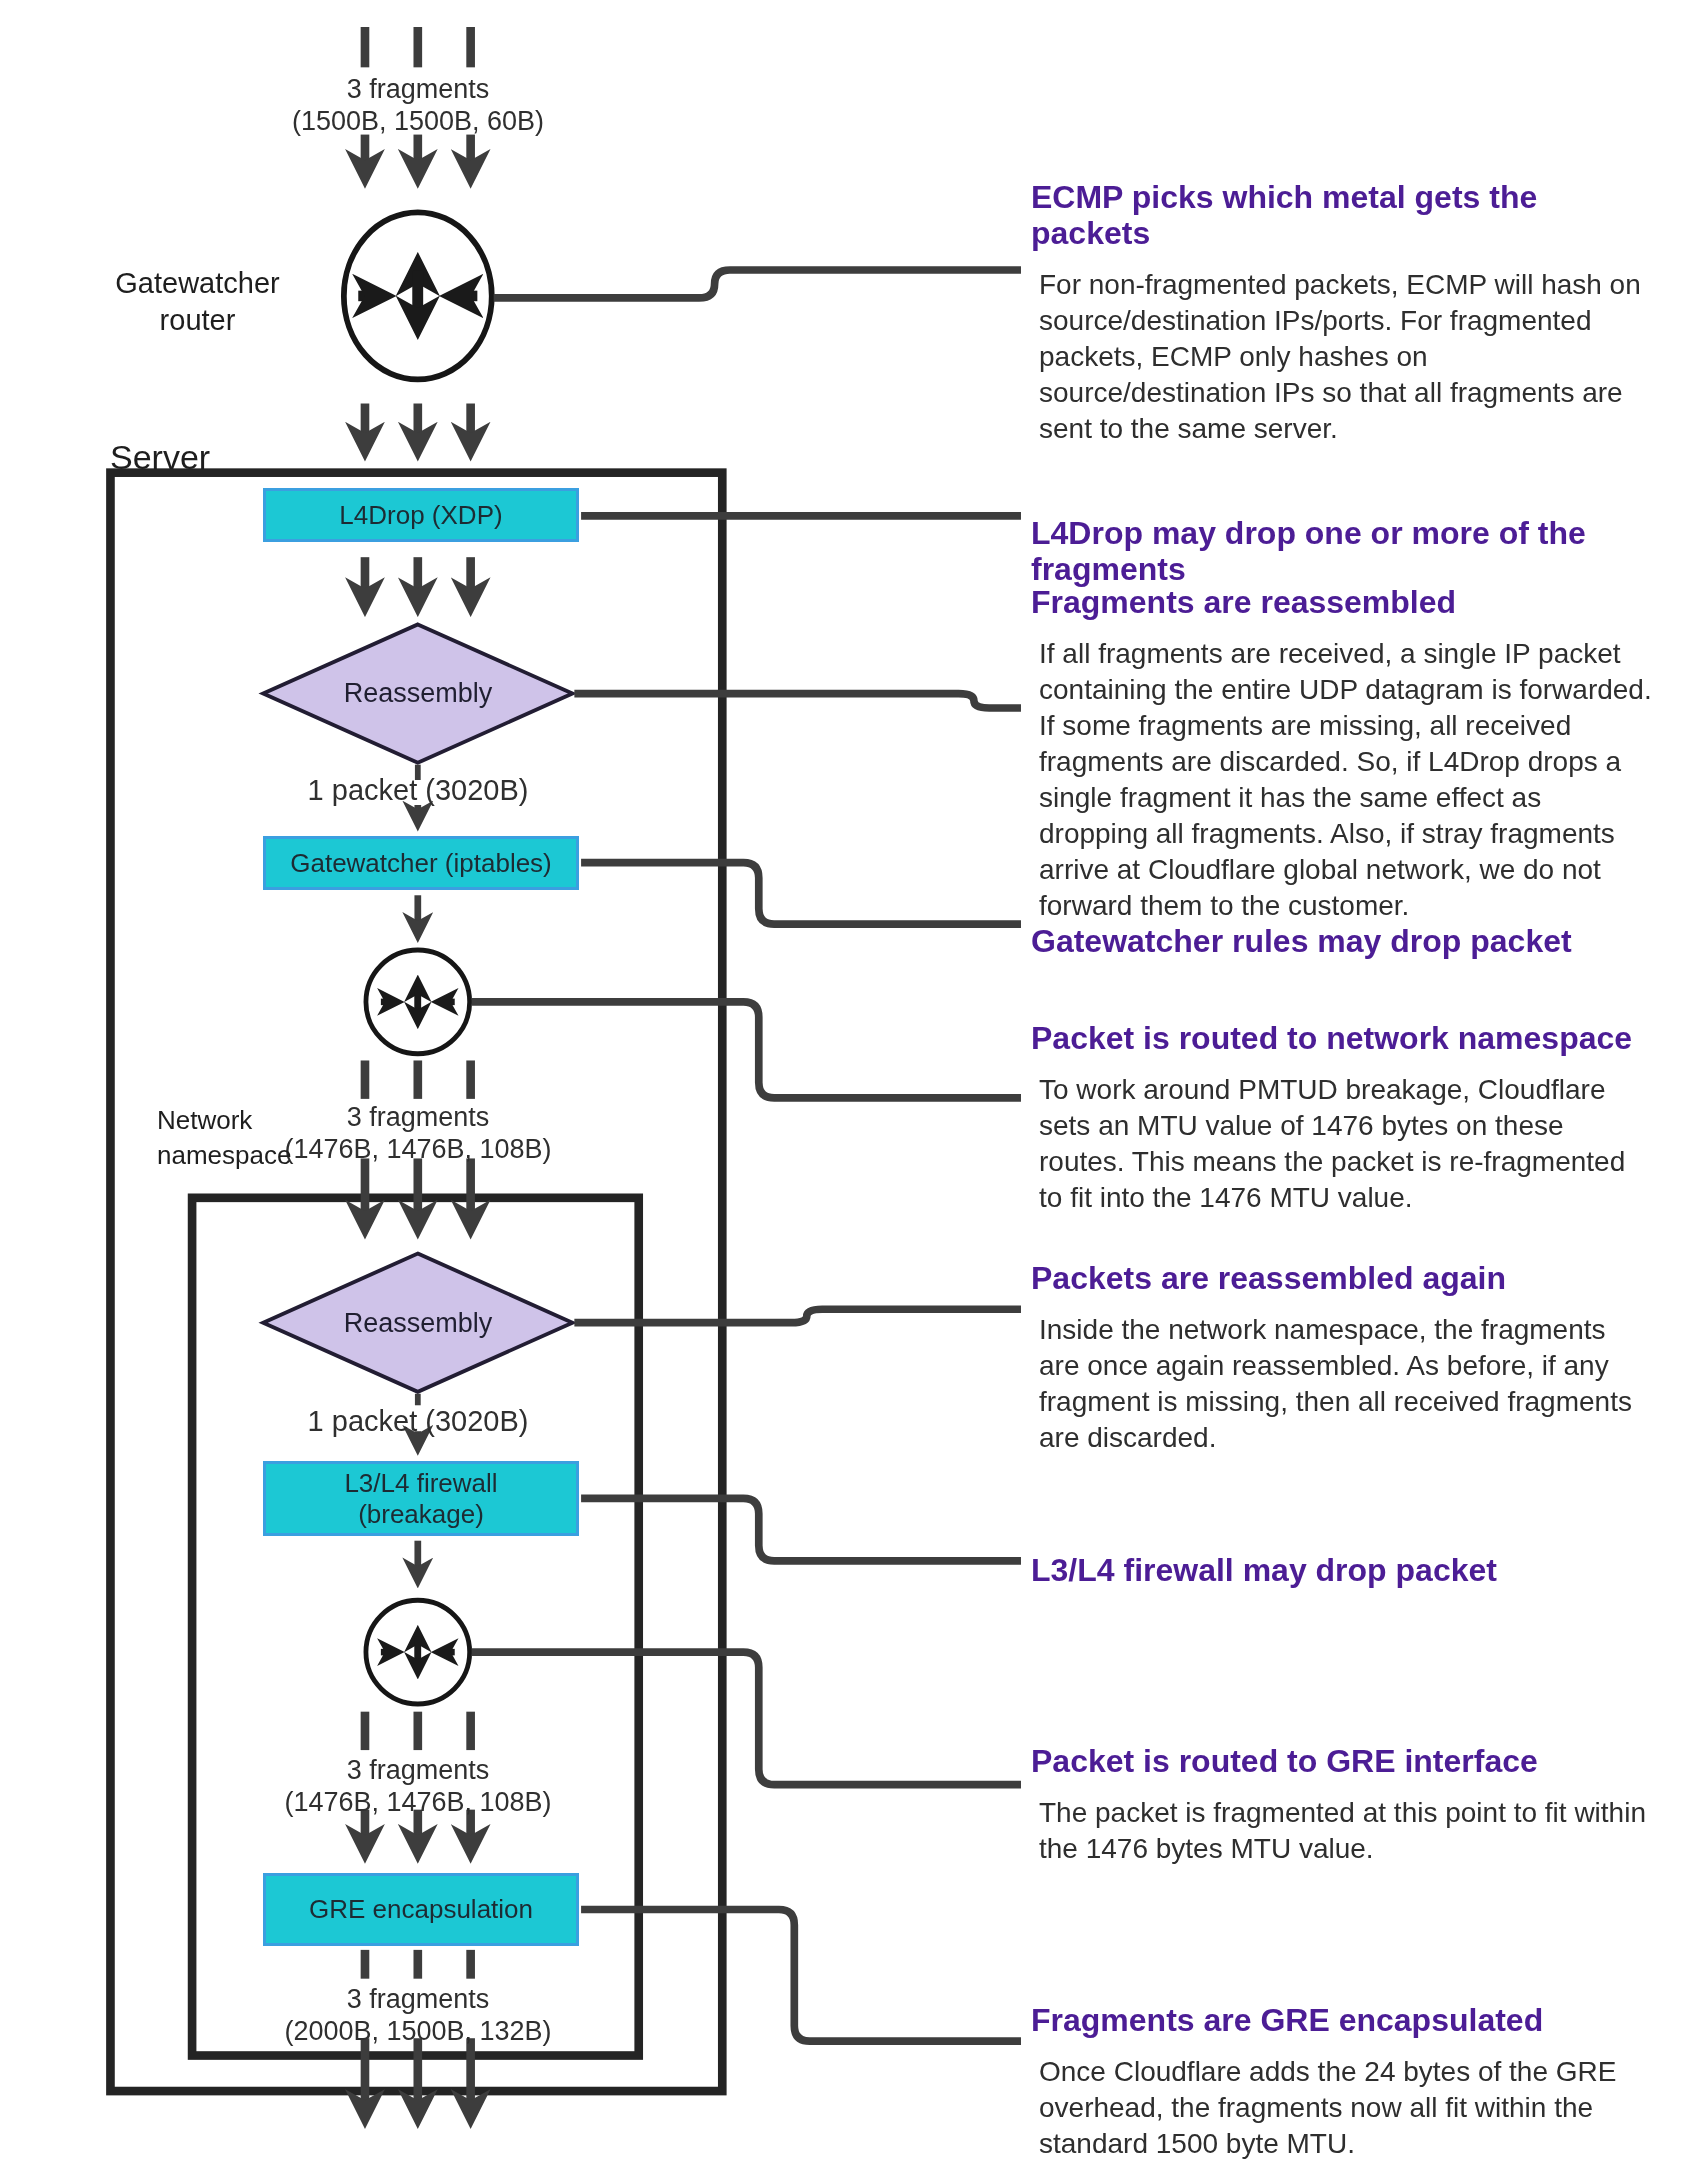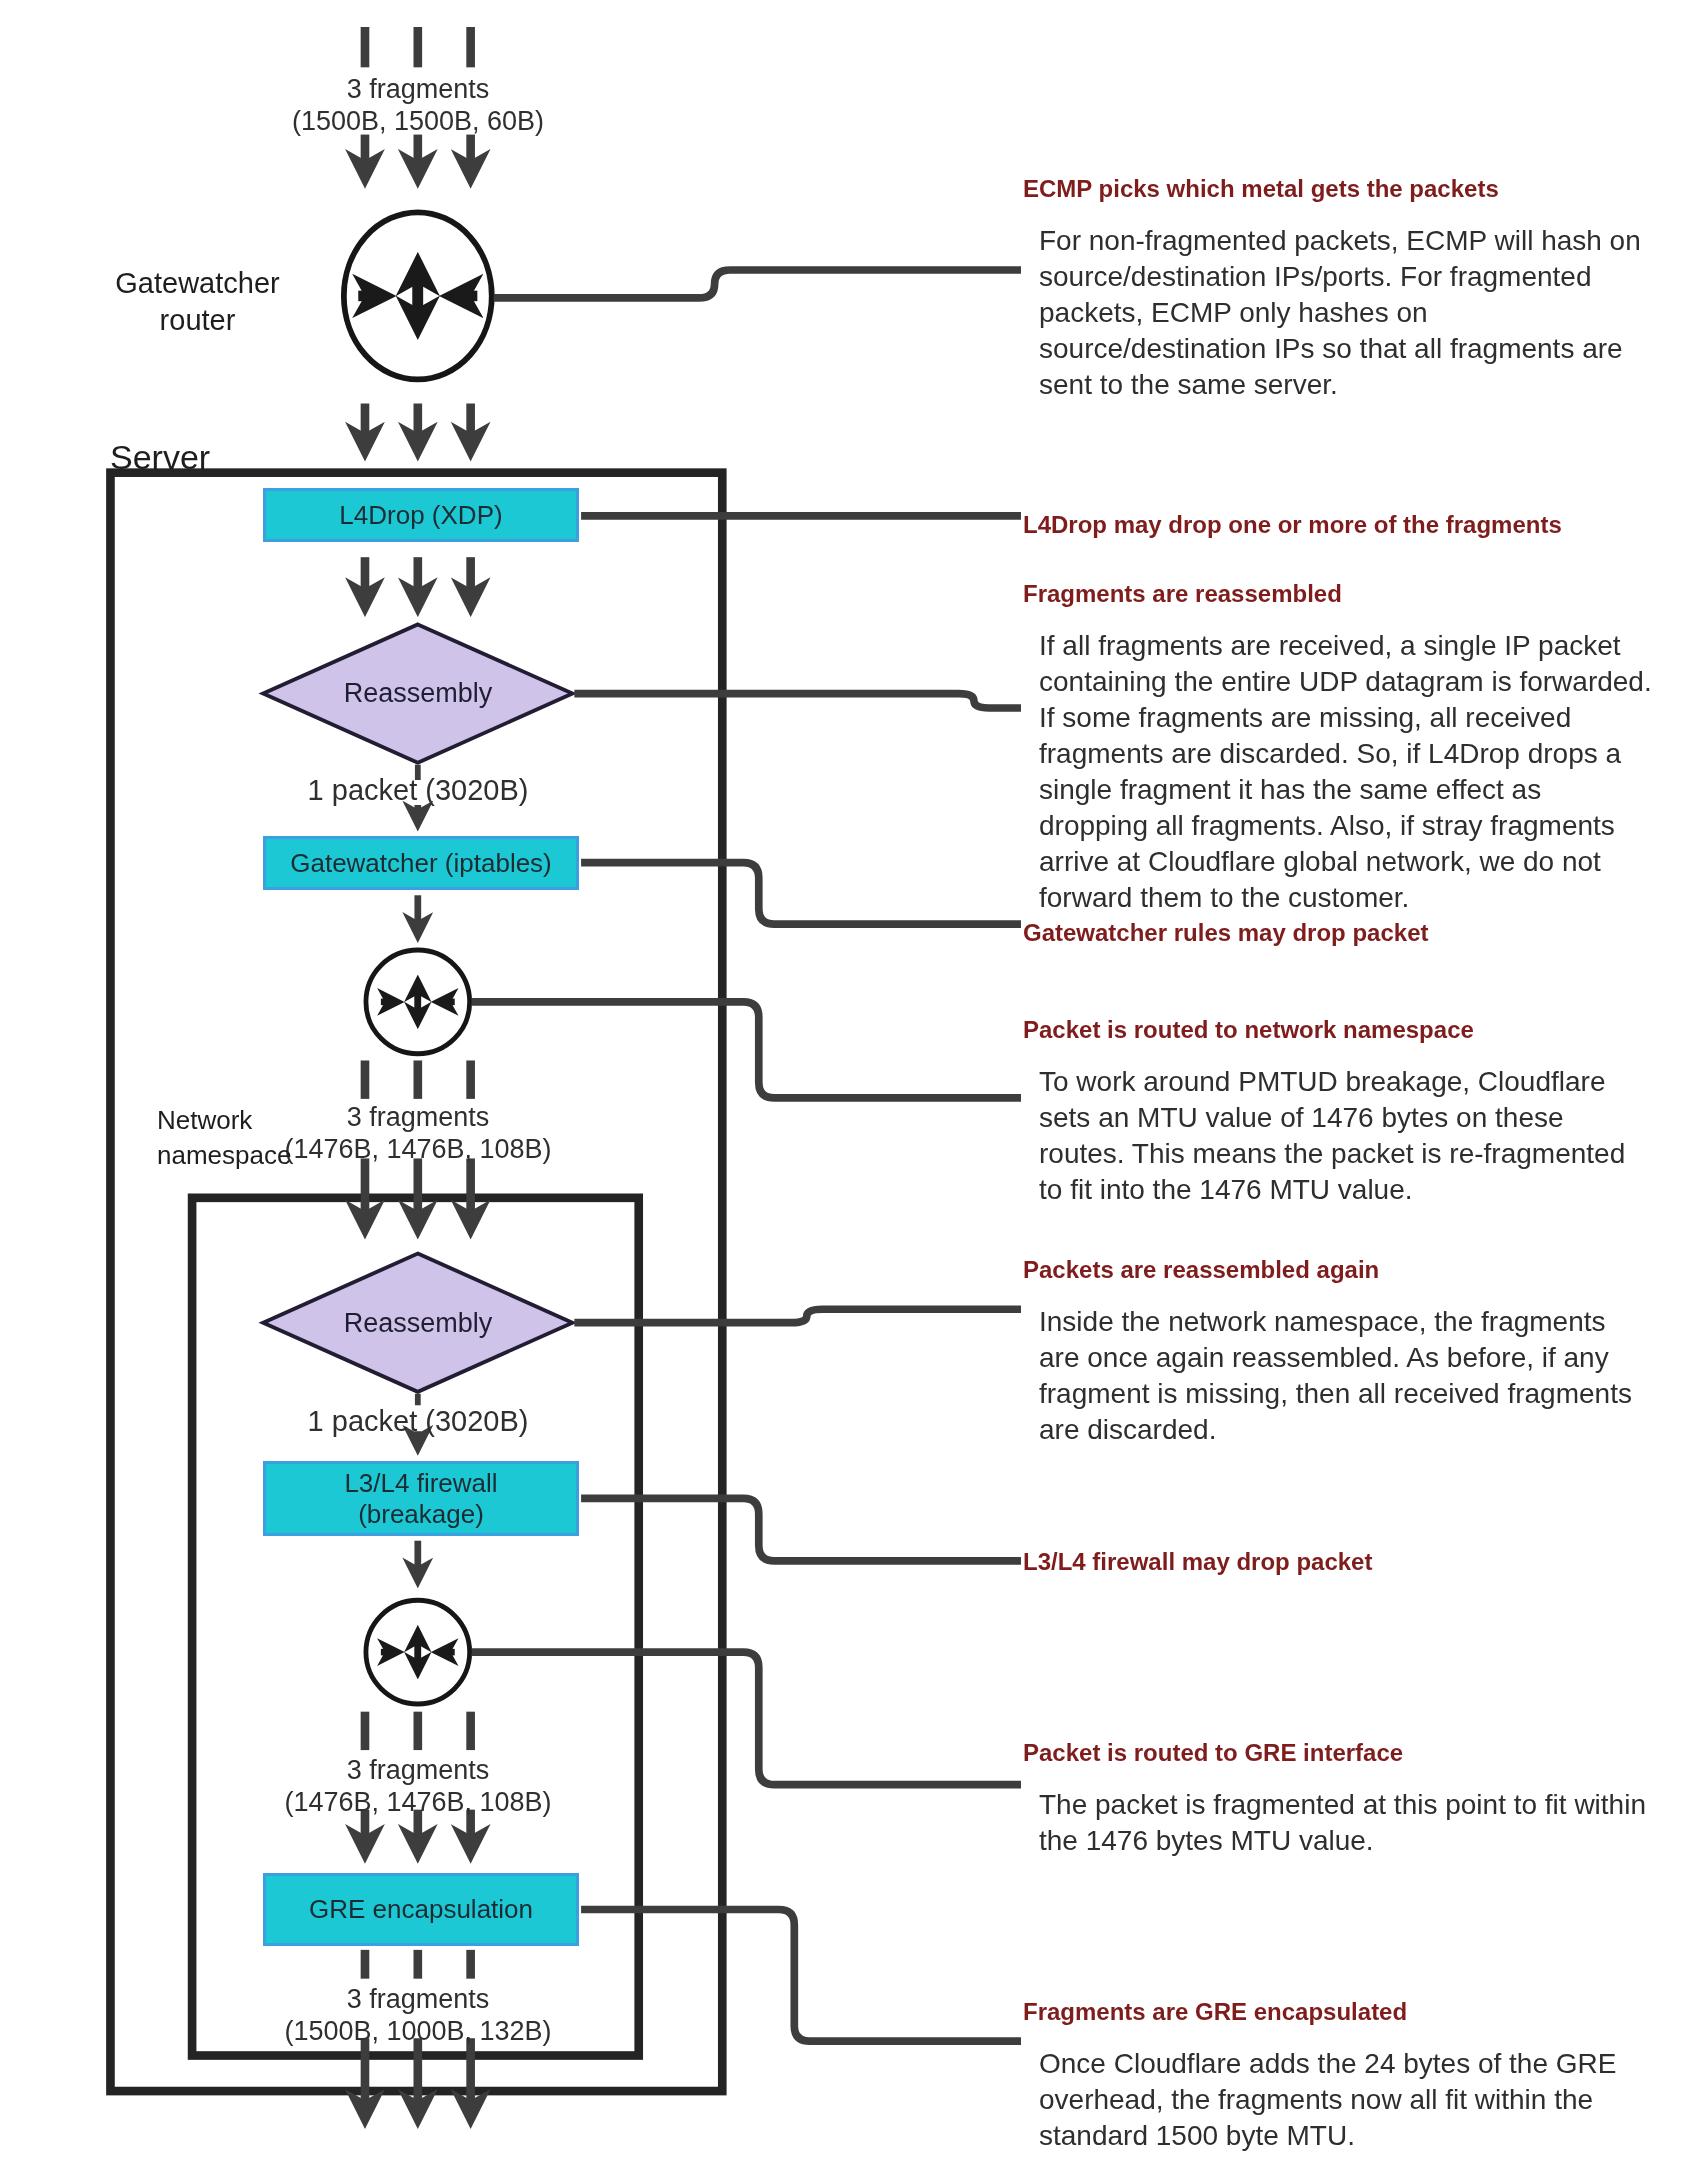--- a/index.html
+++ b/index.html
@@ -24,21 +24,21 @@
   .node{position:absolute;background:var(--box-fill);border:3.8px solid var(--box-border);
         box-sizing:border-box;display:flex;flex-direction:column;align-items:center;justify-content:center;
         font-size:26px;color:#1d2b33;text-align:center;line-height:31px;}
   .fraglabel{position:absolute;text-align:center;font-size:27px;line-height:32px;color:#2f2f2f;}
   .packet-label{position:absolute;text-align:center;font-size:29px;color:#2f2f2f;}
   .diamond-label{position:absolute;text-align:center;font-size:27px;color:#201f31;}
   .frame-label{position:absolute;font-size:34px;color:#1e1e1e;}
   .side-label{position:absolute;font-size:29px;line-height:37px;color:#1e1e1e;}
   .side-label.center{text-align:center;}
   .ann{position:absolute;left:1023px;width:646px;}
-  .ann h3{margin:0;font-size:24px;line-height:36px;font-weight:700;color:#7f1d1d;}
+  .ann h3{margin:8px;font-size:32px;line-height:36px;font-weight:700;color:#4c1d95;}
   .ann p{margin:16px;font-size:28px;line-height:36px;color:#2e2e2e;}
 </style>
 </head>
 <body>
 
 <div class="canvas">
 
   <svg class="layer" viewBox="0 0 1771 2257" aria-hidden="true">
     <defs>
       <marker id="ah" viewBox="0 0 10 10" refX="7" refY="5" markerWidth="4.6" markerHeight="4.6" orient="auto">
@@ -207,21 +207,21 @@
     <div>3 fragments</div>
     <div>(1476B, 1476B, 108B)</div>
   </div>
 
   <div class="node" style="left:263px;top:1873px;width:316px;height:73px">
     <div>GRE encapsulation</div>
   </div>
 
   <div class="fraglabel" style="left:274px;top:1983px;width:288px">
     <div>3 fragments</div>
-    <div>(1500B, 1000B, 132B)</div>
+    <div>(2000B, 1500B, 132B)</div>
   </div>
 
   <div class="ann" style="top:171px">
     <h3>ECMP picks which metal gets the packets</h3>
     <p>For non-fragmented packets, ECMP will hash on source/destination IPs/ports. For fragmented packets, ECMP only hashes on source/destination IPs so that all fragments are sent to the same server.</p>
   </div>
   <div class="ann" style="top:507px">
     <h3>L4Drop may drop one or more of the fragments</h3>
     <p></p>
   </div>

